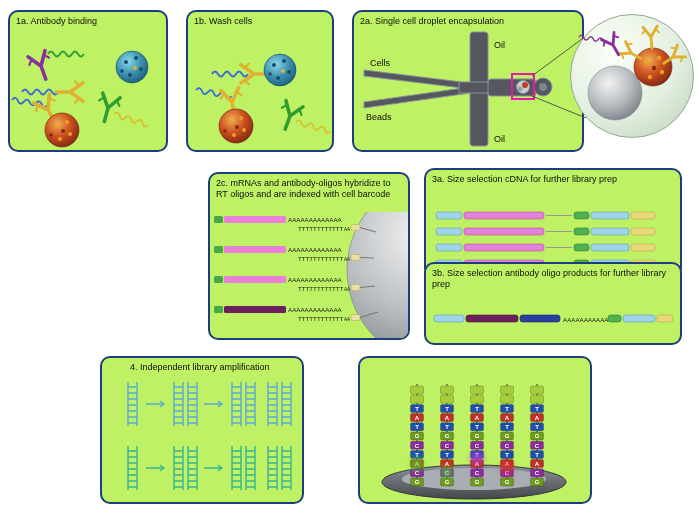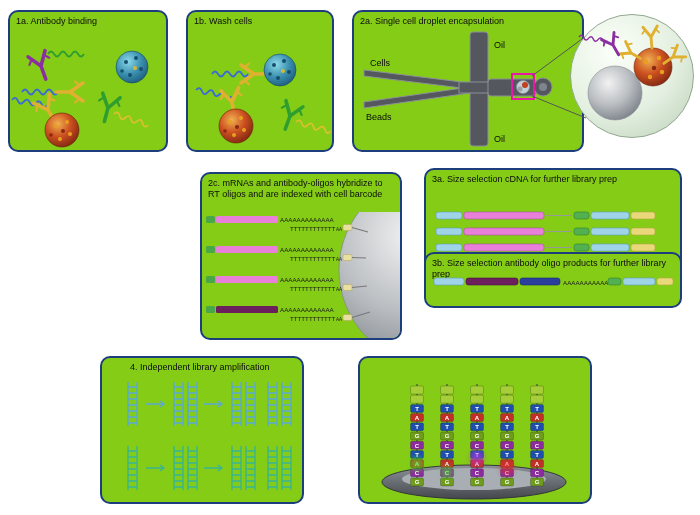--- a/index.html
+++ b/index.html
@@ -1,19 +1,19 @@
 <!DOCTYPE html>
 <html><head>
 <meta charset="utf-8">
 <style>
   * { margin:0; padding:0; box-sizing:border-box; }
   html,body { background:#fff; }
   body { width:700px; height:515px; position:relative; font-family:"Liberation Sans", sans-serif; overflow:hidden; }
   .canvas { position:absolute; left:0; top:0; width:700px; height:515px; background:#ffffff; }
-  .panel { position:absolute; background:#84cc16; border:2px solid #1d3e7d; border-radius:10px; overflow:hidden; }
+  .panel { position:absolute; background:#bef264; border:2px solid #1d3e7d; border-radius:10px; overflow:hidden; }
   .ptitle { position:absolute; top:4px; left:6px; right:4px; font-size:9px; color:#0d0d0d; line-height:1.2; }
   .psvg { position:absolute; left:0; bottom:0; display:block; }
   svg text { font-family:"Liberation Sans", sans-serif; }
   .seqtext { font-size:6.2px; fill:#1a1a1a; }
   .seqsmall { font-size:4.6px; fill:#1a1a1a; }
   .chiplabel { font-size:9px; fill:#0d0d0d; }
   .droplet-view { position:absolute; left:570px; top:14px; width:124px; height:124px; border-radius:50%;
      background: radial-gradient(circle at 35% 30%, #fbfff8 0%, #e3efe0 55%, #c2d6bf 90%, #a9c0a6 100%);
      border:1.5px solid #93a890; z-index:2; }
   .connector { position:absolute; left:528px; top:30px; z-index:1; }
@@ -171,21 +171,21 @@
       </g>
       <use href="#ab" transform="translate(60,38) rotate(-60) scale(0.8)" stroke="#e0b030"></use>
       <use href="#ab" transform="translate(80,22) rotate(-5) scale(0.8)" stroke="#e0b030"></use>
       <use href="#ab" transform="translate(102,42) rotate(55) scale(0.8)" stroke="#e0b030"></use>
       <use href="#wavy" transform="translate(8,22) rotate(8) scale(0.8)" stroke="#8b2fa0"></use>
       <use href="#ab" transform="translate(42,30) rotate(-30) scale(0.8)" stroke="#8b2fa0"></use>
     </svg>
   </div>
 
 
-  <div class="panel" style="left:200px;top:172px;width:202px;height:168px">
+  <div class="panel" style="left:208px;top:172px;width:202px;height:168px">
     <div class="ptitle">2c. mRNAs and antibody-oligos hybridize to RT oligos and are indexed with cell barcode</div>
     <svg class="psvg" width="202" height="126" viewBox="0 0 202 126">
       <circle cx="232" cy="58" r="95" fill="url(#gBead)" stroke="#868c92" stroke-width="0.8"></circle>
 
       <g>
         <rect x="4" y="4" width="9" height="7" rx="1.5" fill="#48a848"></rect>
         <rect x="14" y="4" width="62" height="7" rx="1.5" fill="#e87fd8"></rect>
         <text x="78" y="10.3" class="seqtext">AAAAAAAAAAAAA</text>
         <text x="88" y="18.8" class="seqtext">TTTTTTTTTTTT</text>
         <text x="134" y="18.8" class="seqsmall">AA</text>
@@ -256,21 +256,21 @@
         <rect x="10" y="52" width="26" height="7" rx="2.5" fill="#9fd4e8" stroke="#5a9ab8" stroke-width="0.6"></rect>
         <rect x="38" y="52" width="80" height="7" rx="2.5" fill="#e87fd8" stroke="#b050a8" stroke-width="0.6"></rect>
         <line x1="120" y1="55.5" x2="146" y2="55.5" stroke="#999" stroke-width="1"></line>
         <rect x="148" y="52" width="15" height="7" rx="2.5" fill="#52b050" stroke="#2f8030" stroke-width="0.6"></rect>
         <rect x="165" y="52" width="38" height="7" rx="2.5" fill="#9fd4e8" stroke="#5a9ab8" stroke-width="0.6"></rect>
         <rect x="205" y="52" width="24" height="7" rx="2.5" fill="#e8d87a" stroke="#b8a84a" stroke-width="0.6"></rect>
       </g>
     </svg>
   </div>
 
-  <div class="panel" style="left:424px;top:252px;width:258px;height:56px">
+  <div class="panel" style="left:424px;top:262px;width:258px;height:83px">
     <div class="ptitle">3b. Size selection antibody oligo products for further library prep</div>
     <svg class="psvg" width="258" height="42" viewBox="0 0 258 42">
       <g>
         <rect x="8" y="14" width="30" height="7" rx="2.5" fill="#9fd4e8" stroke="#5a9ab8" stroke-width="0.6"></rect>
         <rect x="40" y="14" width="52" height="7" rx="2.5" fill="#6b1f5c" stroke="#4a1040" stroke-width="0.6"></rect>
         <rect x="94" y="14" width="40" height="7" rx="2.5" fill="#2a3e9e" stroke="#1a2a70" stroke-width="0.6"></rect>
         <text x="137" y="20.5" class="seqtext">AAAAAAAAAAA</text>
         <rect x="182" y="14" width="13" height="7" rx="2.5" fill="#52b050" stroke="#2f8030" stroke-width="0.6"></rect>
         <rect x="197" y="14" width="32" height="7" rx="2.5" fill="#9fd4e8" stroke="#5a9ab8" stroke-width="0.6"></rect>
         <rect x="231" y="14" width="16" height="7" rx="2.5" fill="#e8d87a" stroke="#b8a84a" stroke-width="0.6"></rect>

